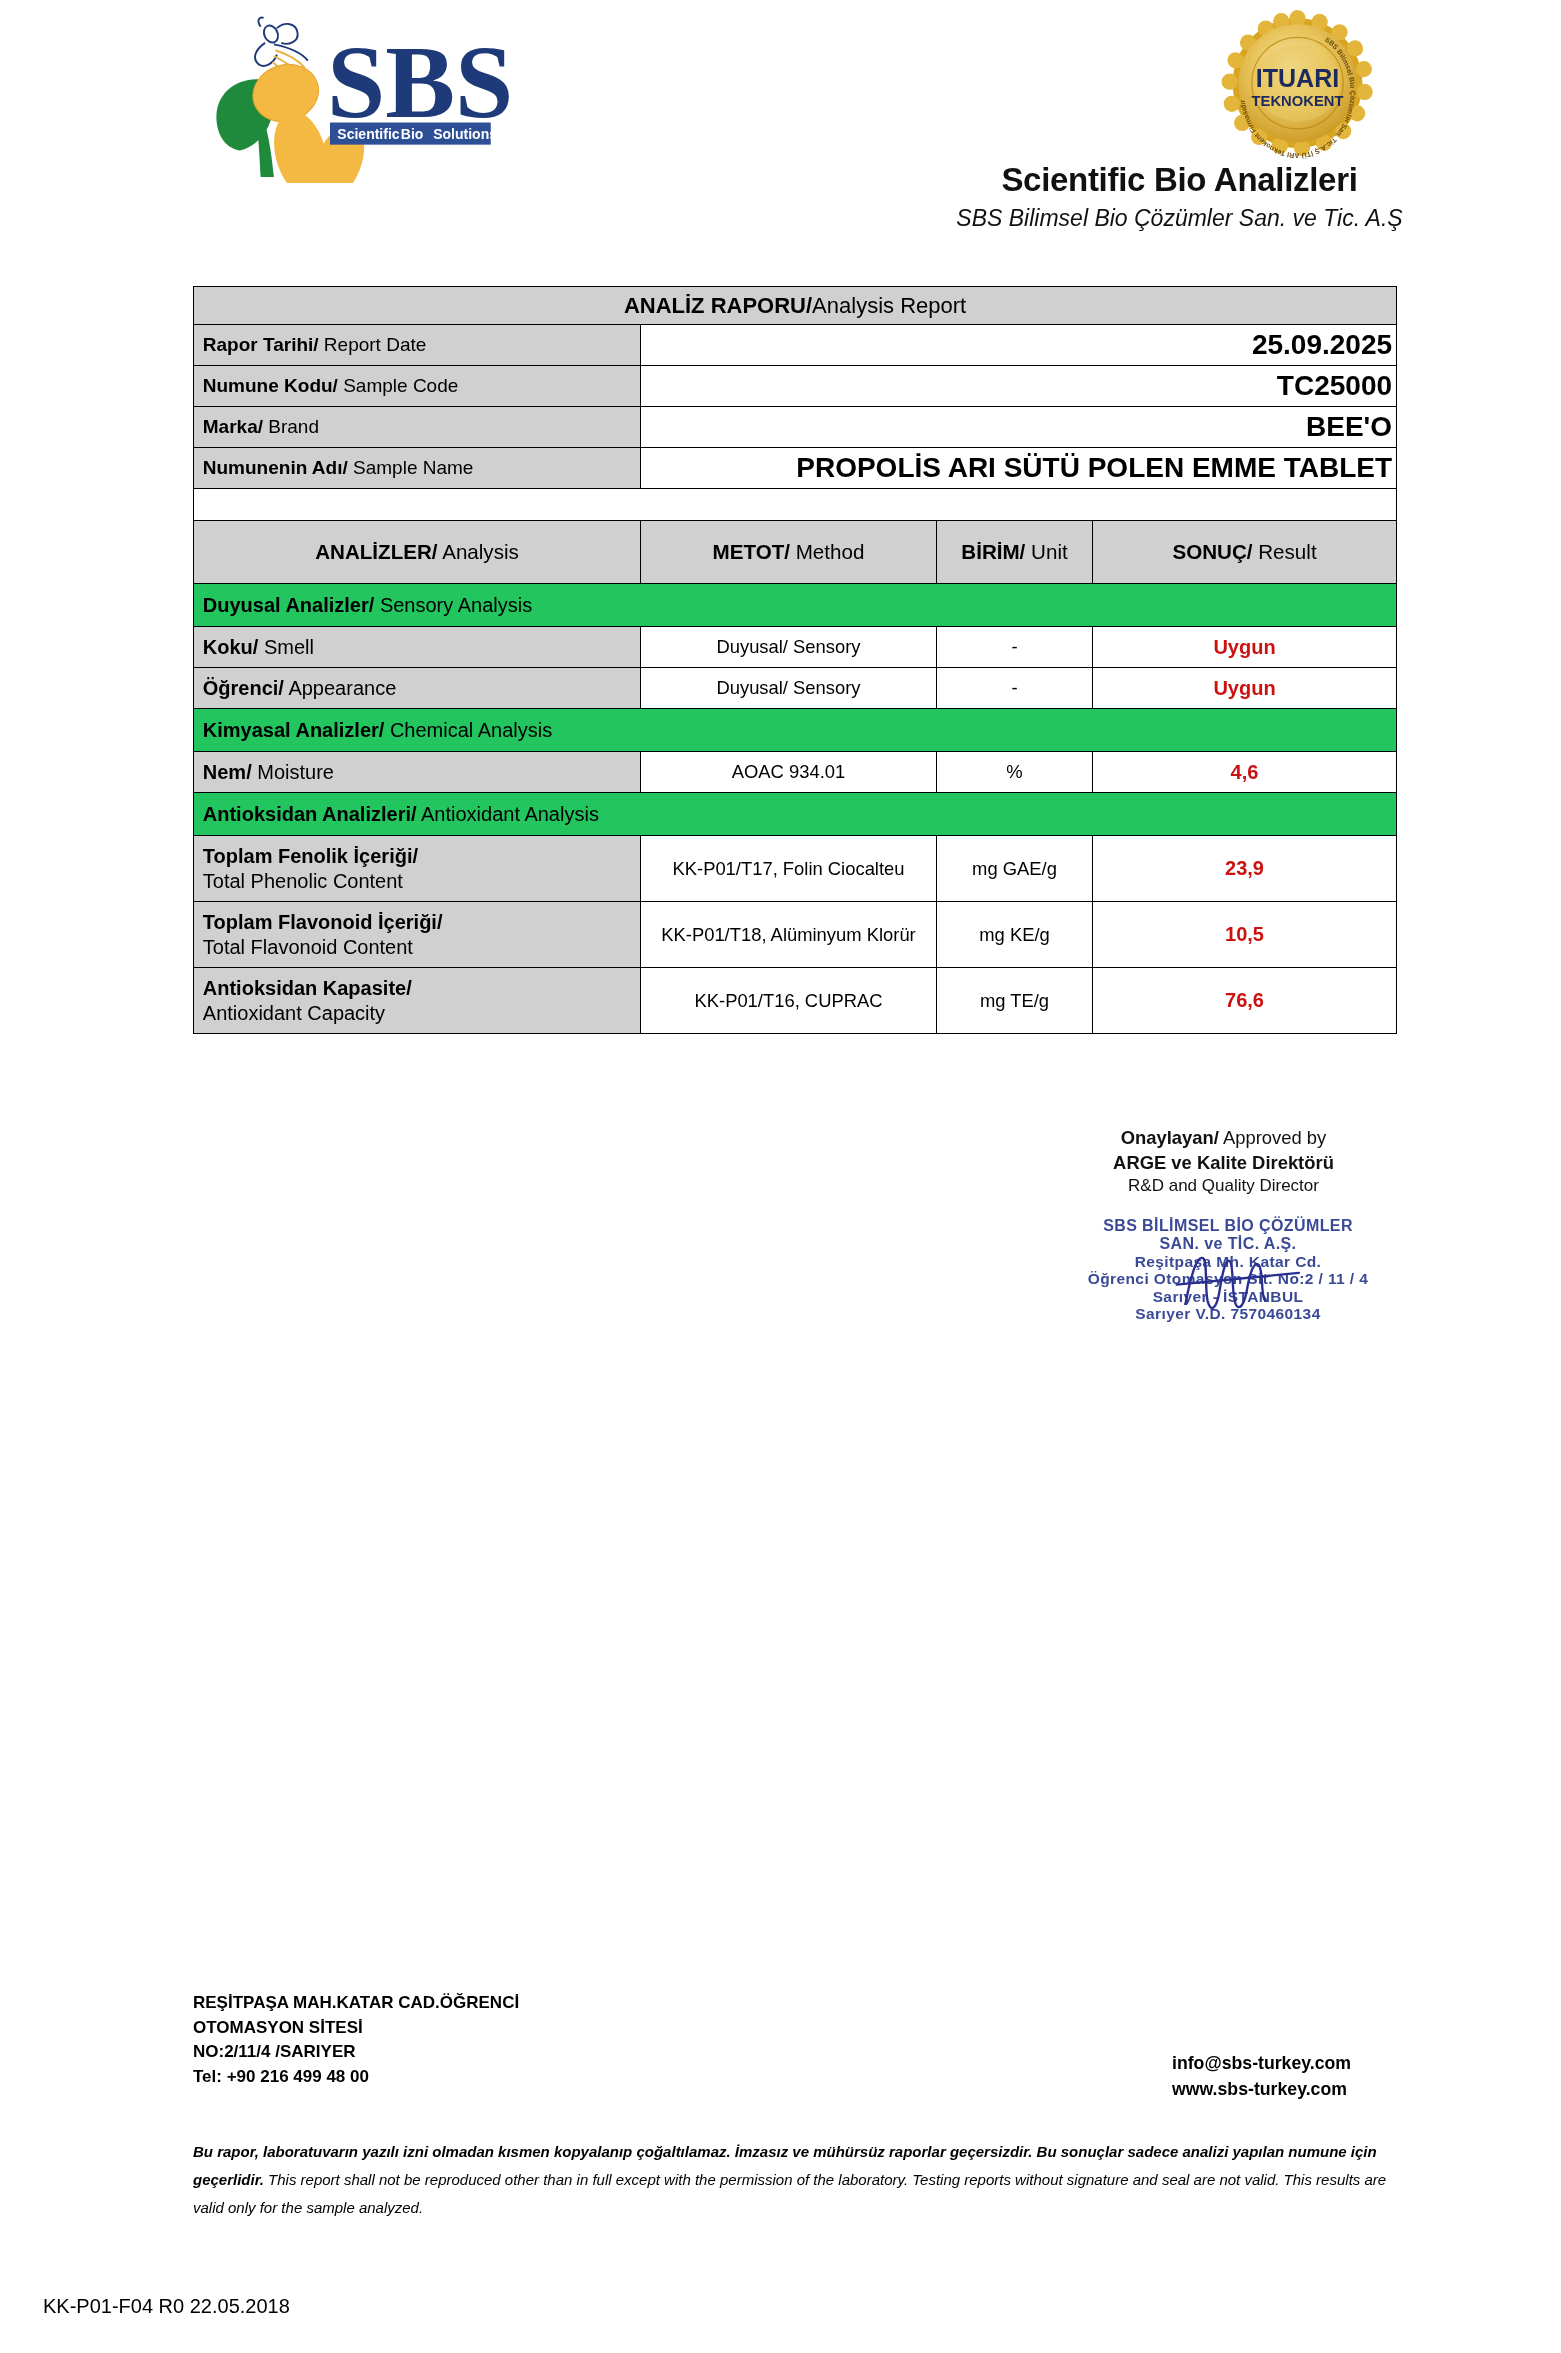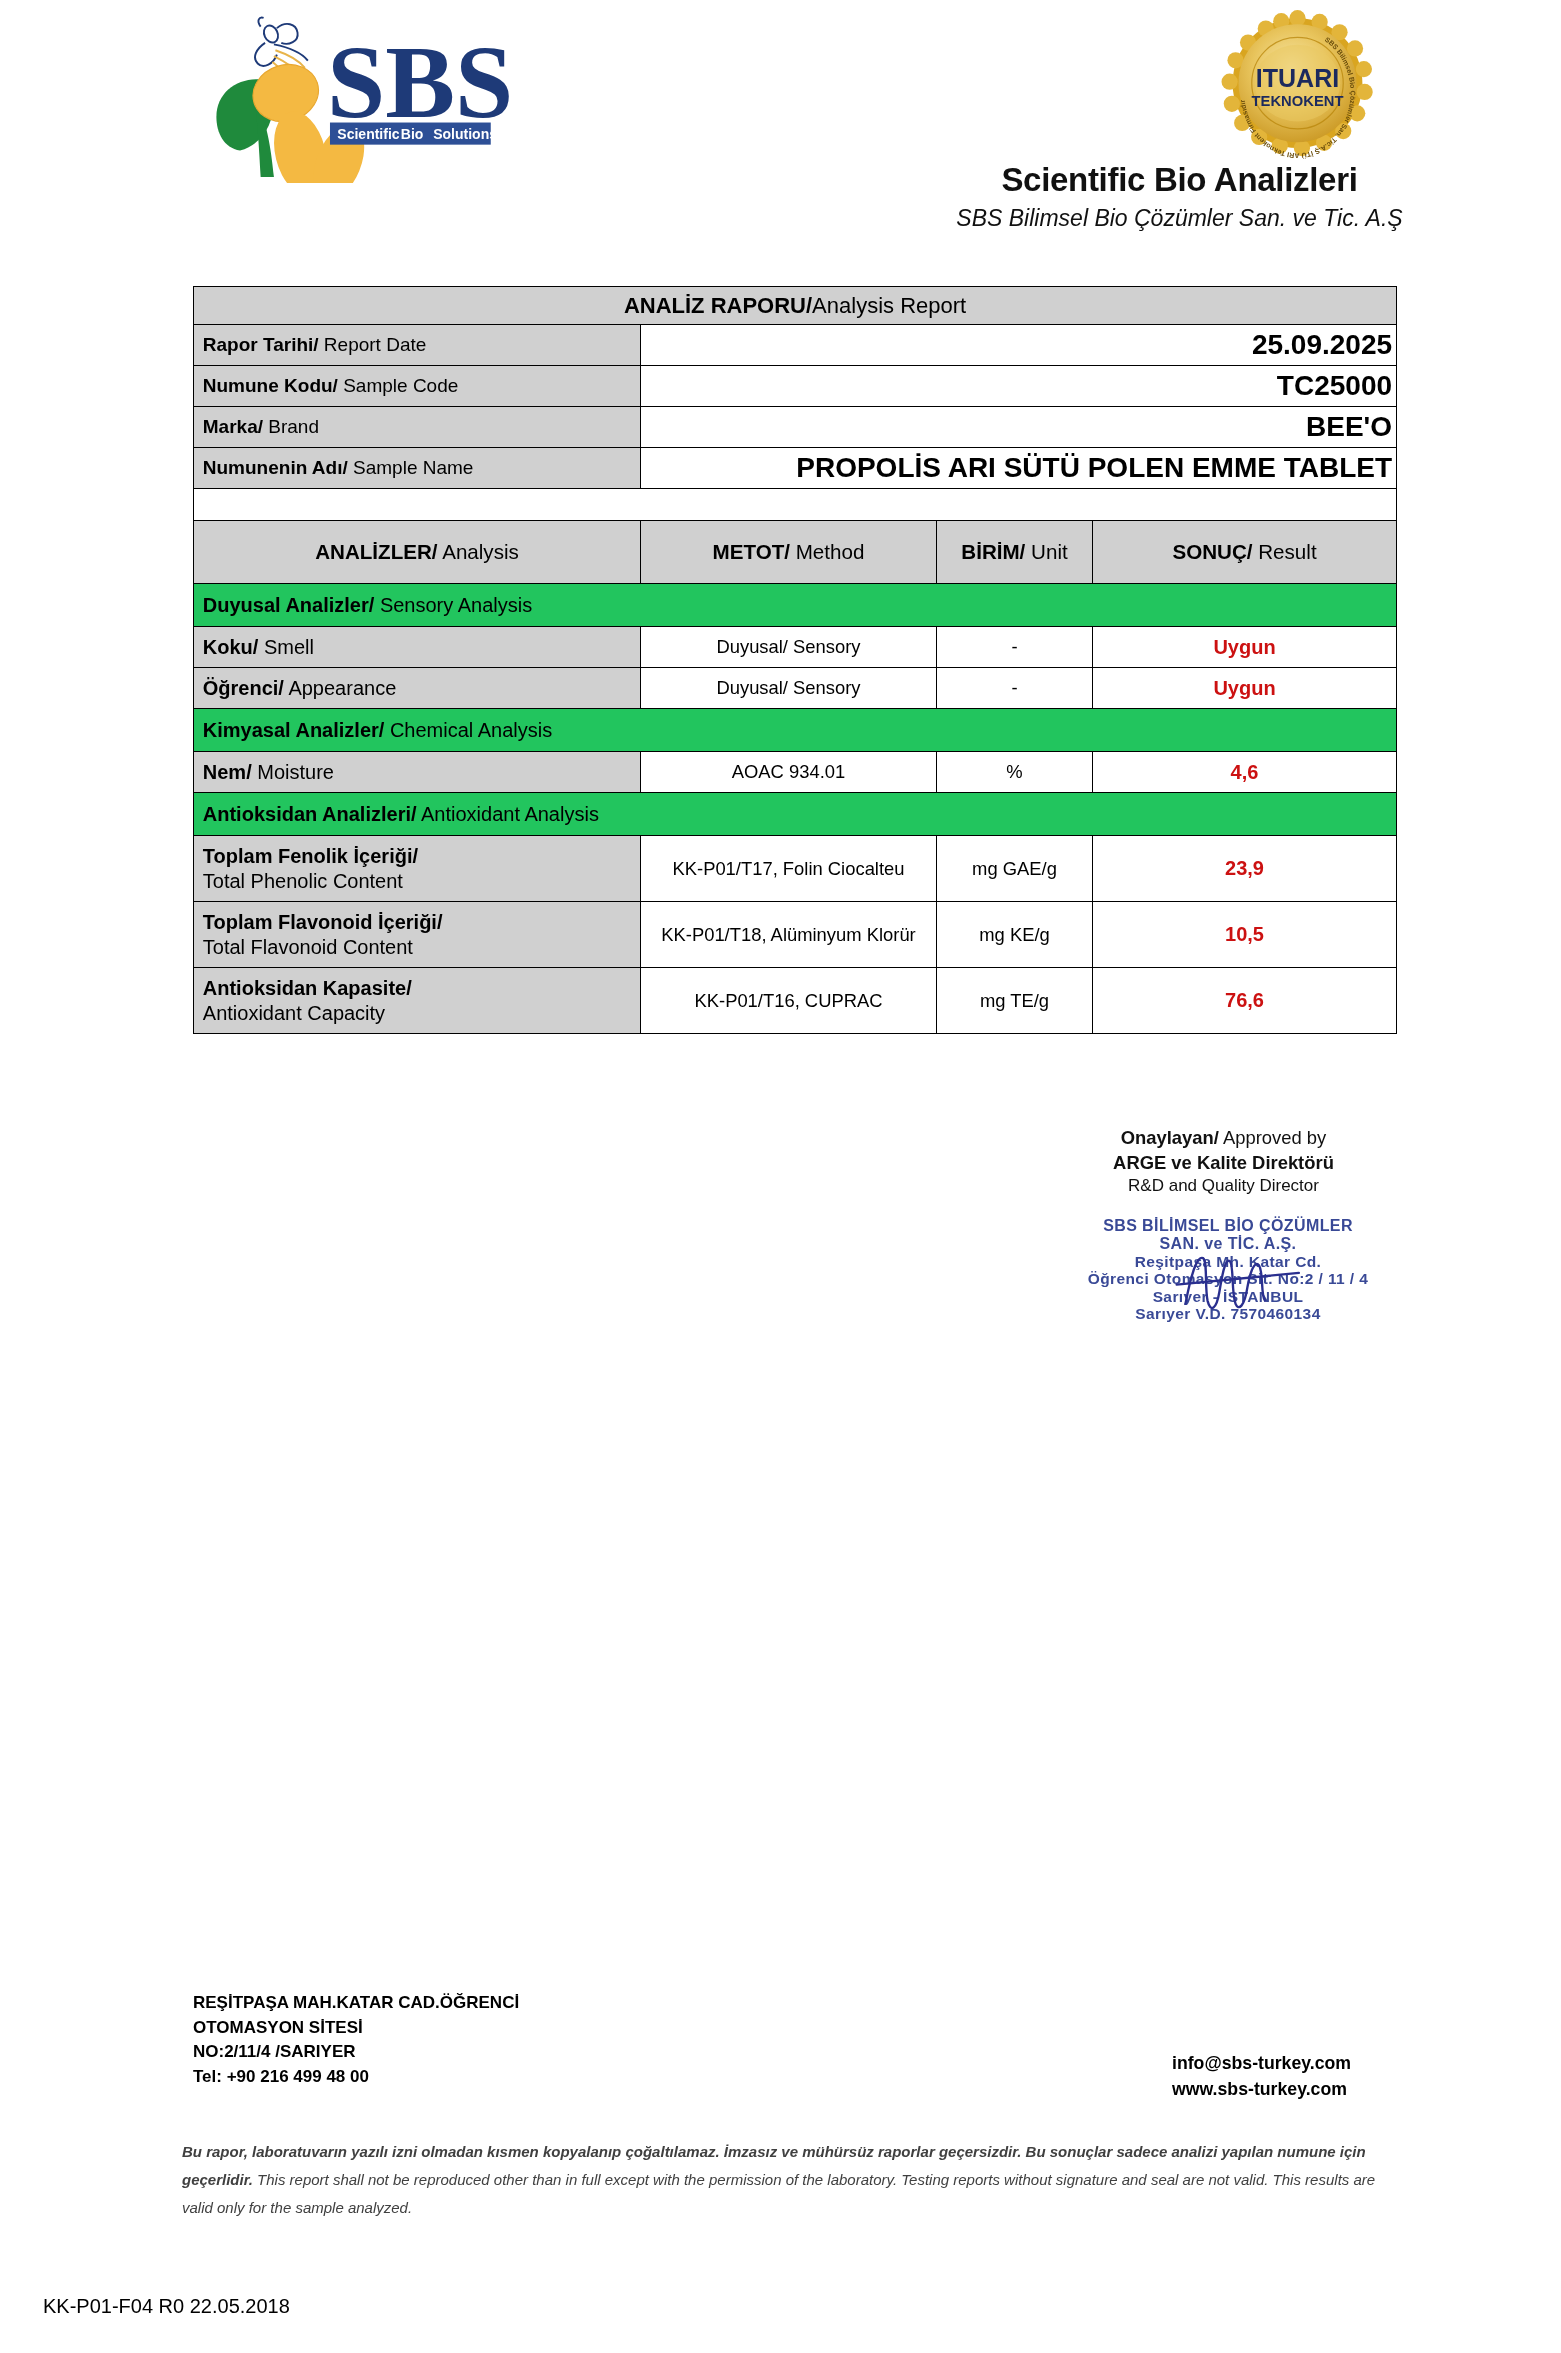--- a/index.html
+++ b/index.html
@@ -188,26 +188,26 @@
   .contact {
     position: absolute;
     left: 1172px; top: 2051px;
     font-size: 17.7px;
     font-weight: bold;
     line-height: 1.45;
     color: #000;
   }
   .disclaimer {
     position: absolute;
-    left: 182px; top: 2138px;
+    left: 193px; top: 2138px;
     width: 1209px;
     font-size: 15px;
     font-style: italic;
     line-height: 1.85;
-    color: #404040;
+    color: #000000;
   }
   .disclaimer b { font-weight: bold; }
   .doccode {
     position: absolute;
     left: 43px; top: 2295px;
     font-size: 20px;
     color: #000;
   }
 </style>
 </head>

